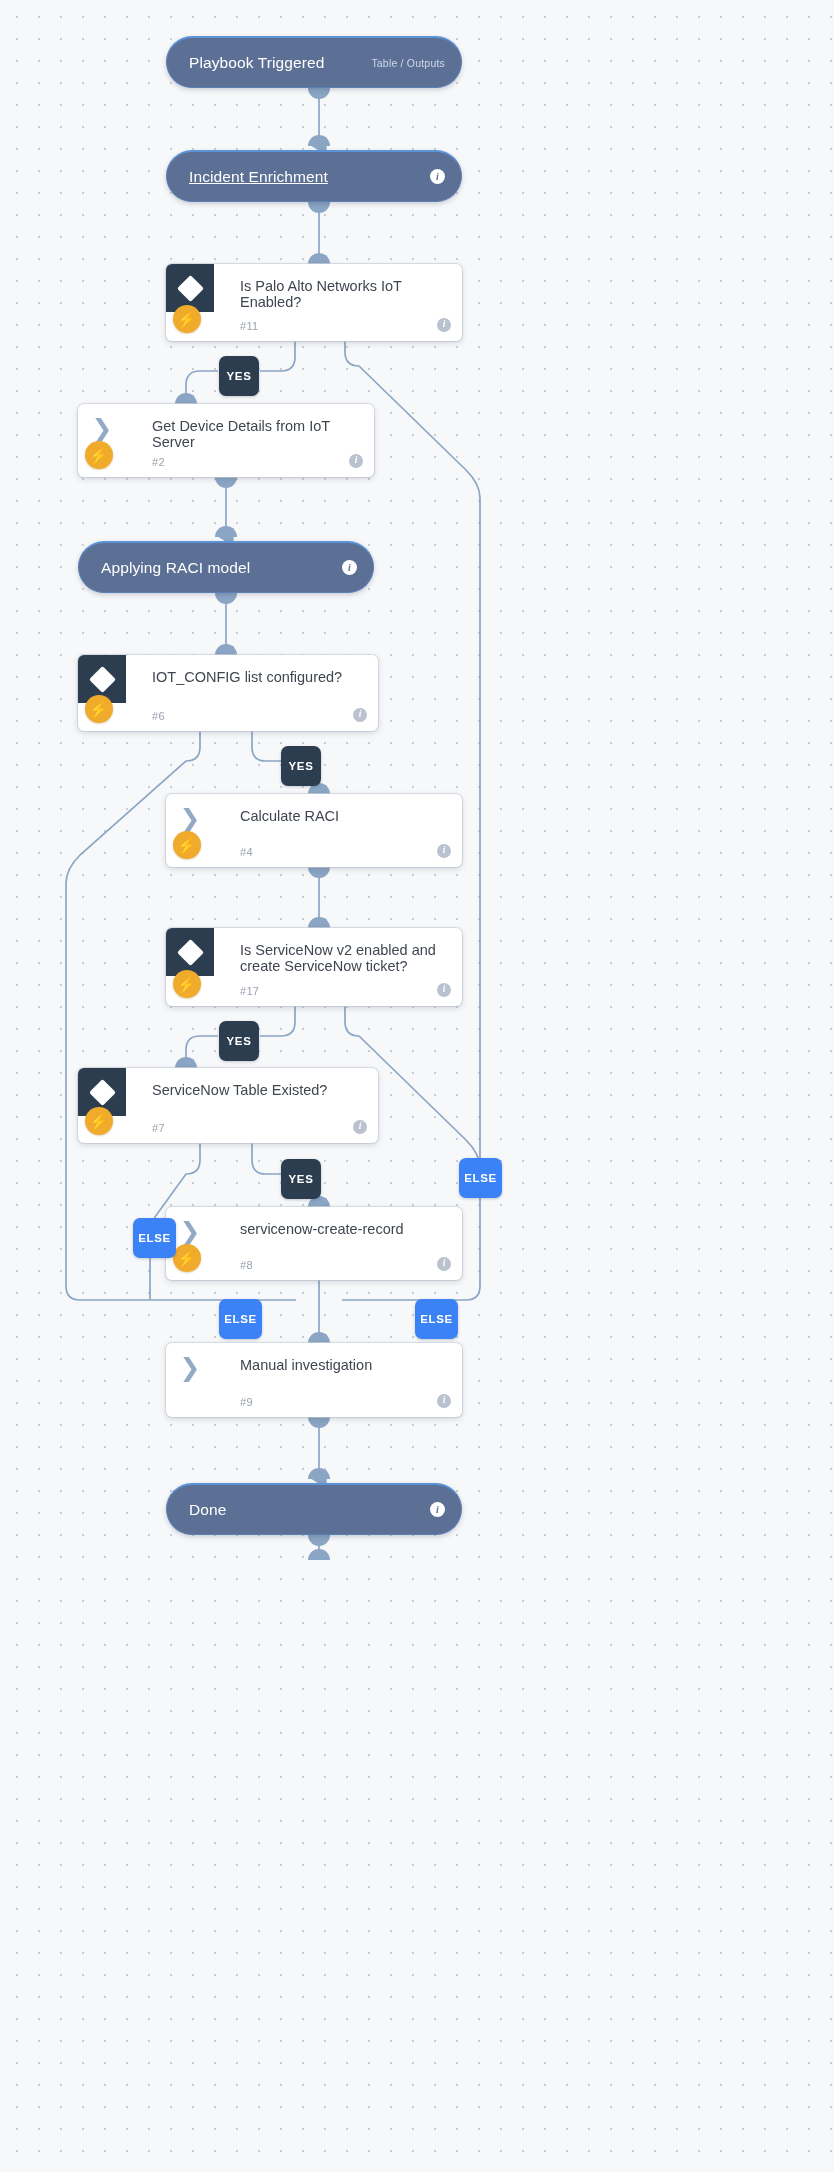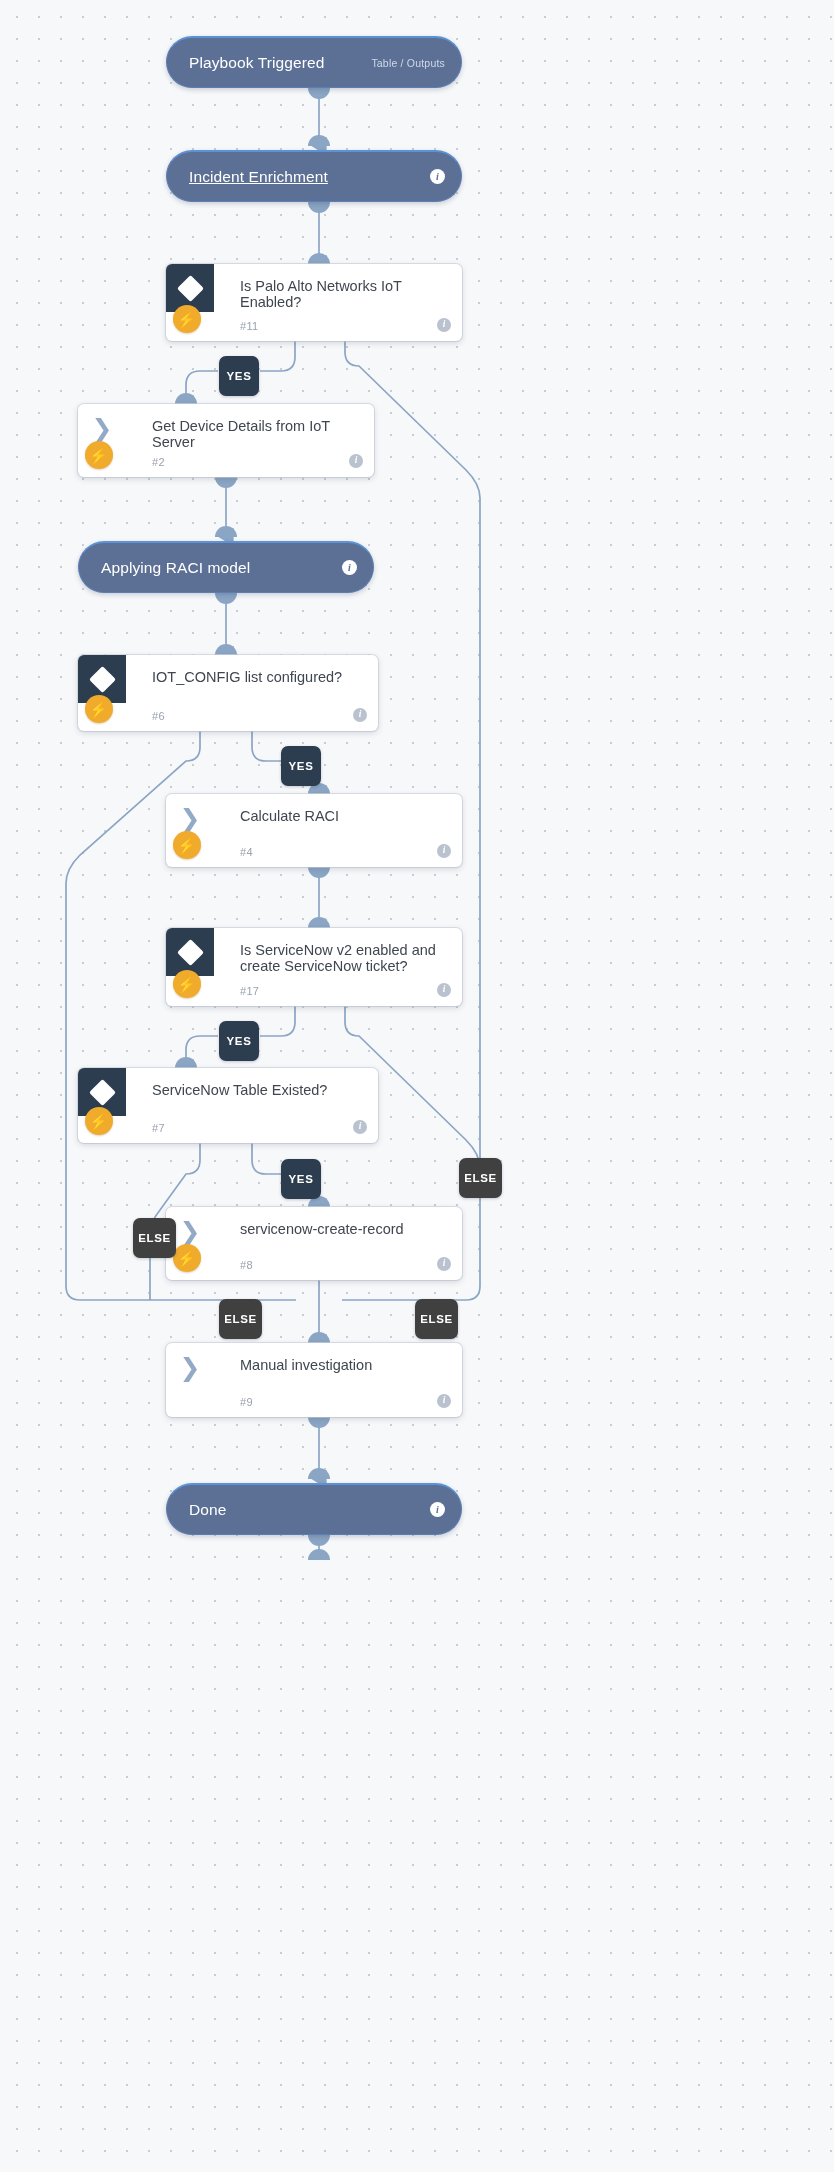--- a/index.html
+++ b/index.html
@@ -84,21 +84,21 @@
   }
 
   
   .badge{
     position:absolute;box-sizing:border-box;height:40px;
     border-radius:7px;display:flex;align-items:center;justify-content:center;
     color:#ffffff;font-size:11.5px;font-weight:700;letter-spacing:.6px;
     box-shadow:0 1px 3px rgba(40,55,80,.25);
   }
   .badge.yes{background:#2b3d4f;width:40px;}
-  .badge.else{background:#404040;width:43px;}
+  .badge.else{background:#3b82f6;width:43px;}
 
   
   .badge.else.attached{width:43px;}
 </style>
 </head>
 <body>
 
 <div id="canvas">
 
   <svg class="wires" viewBox="0 0 834 2172" xmlns="http://www.w3.org/2000/svg">

